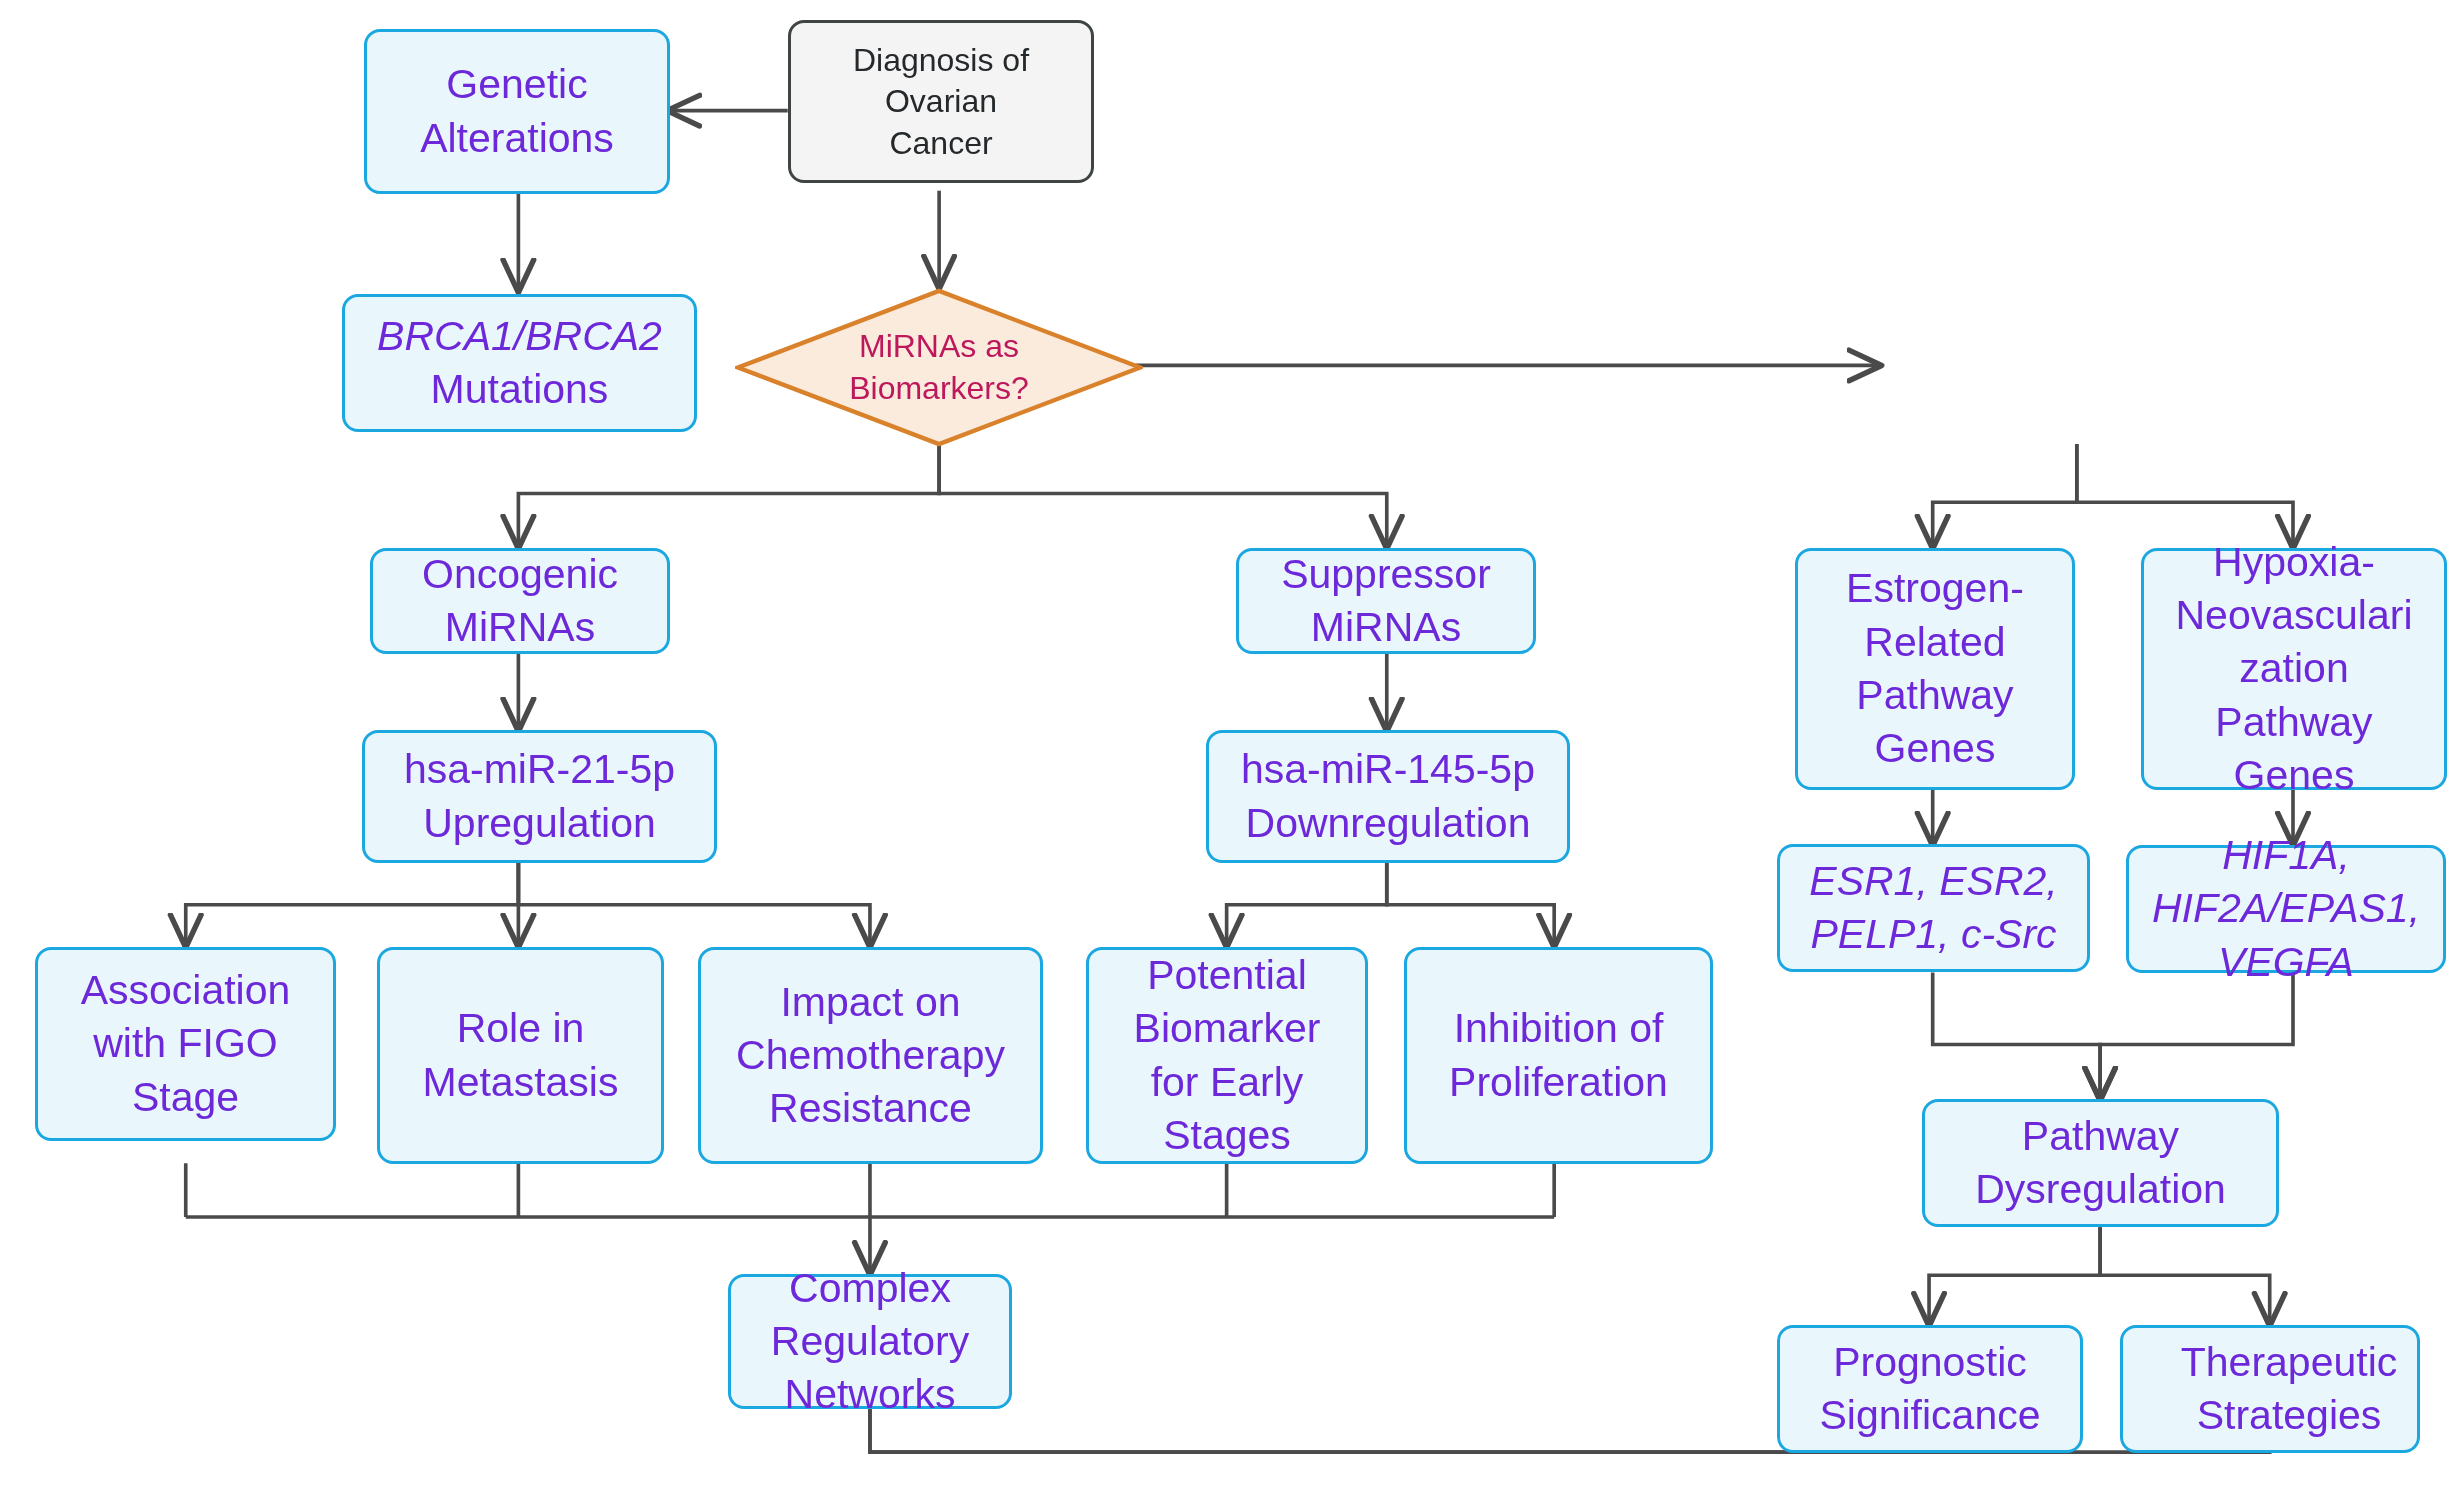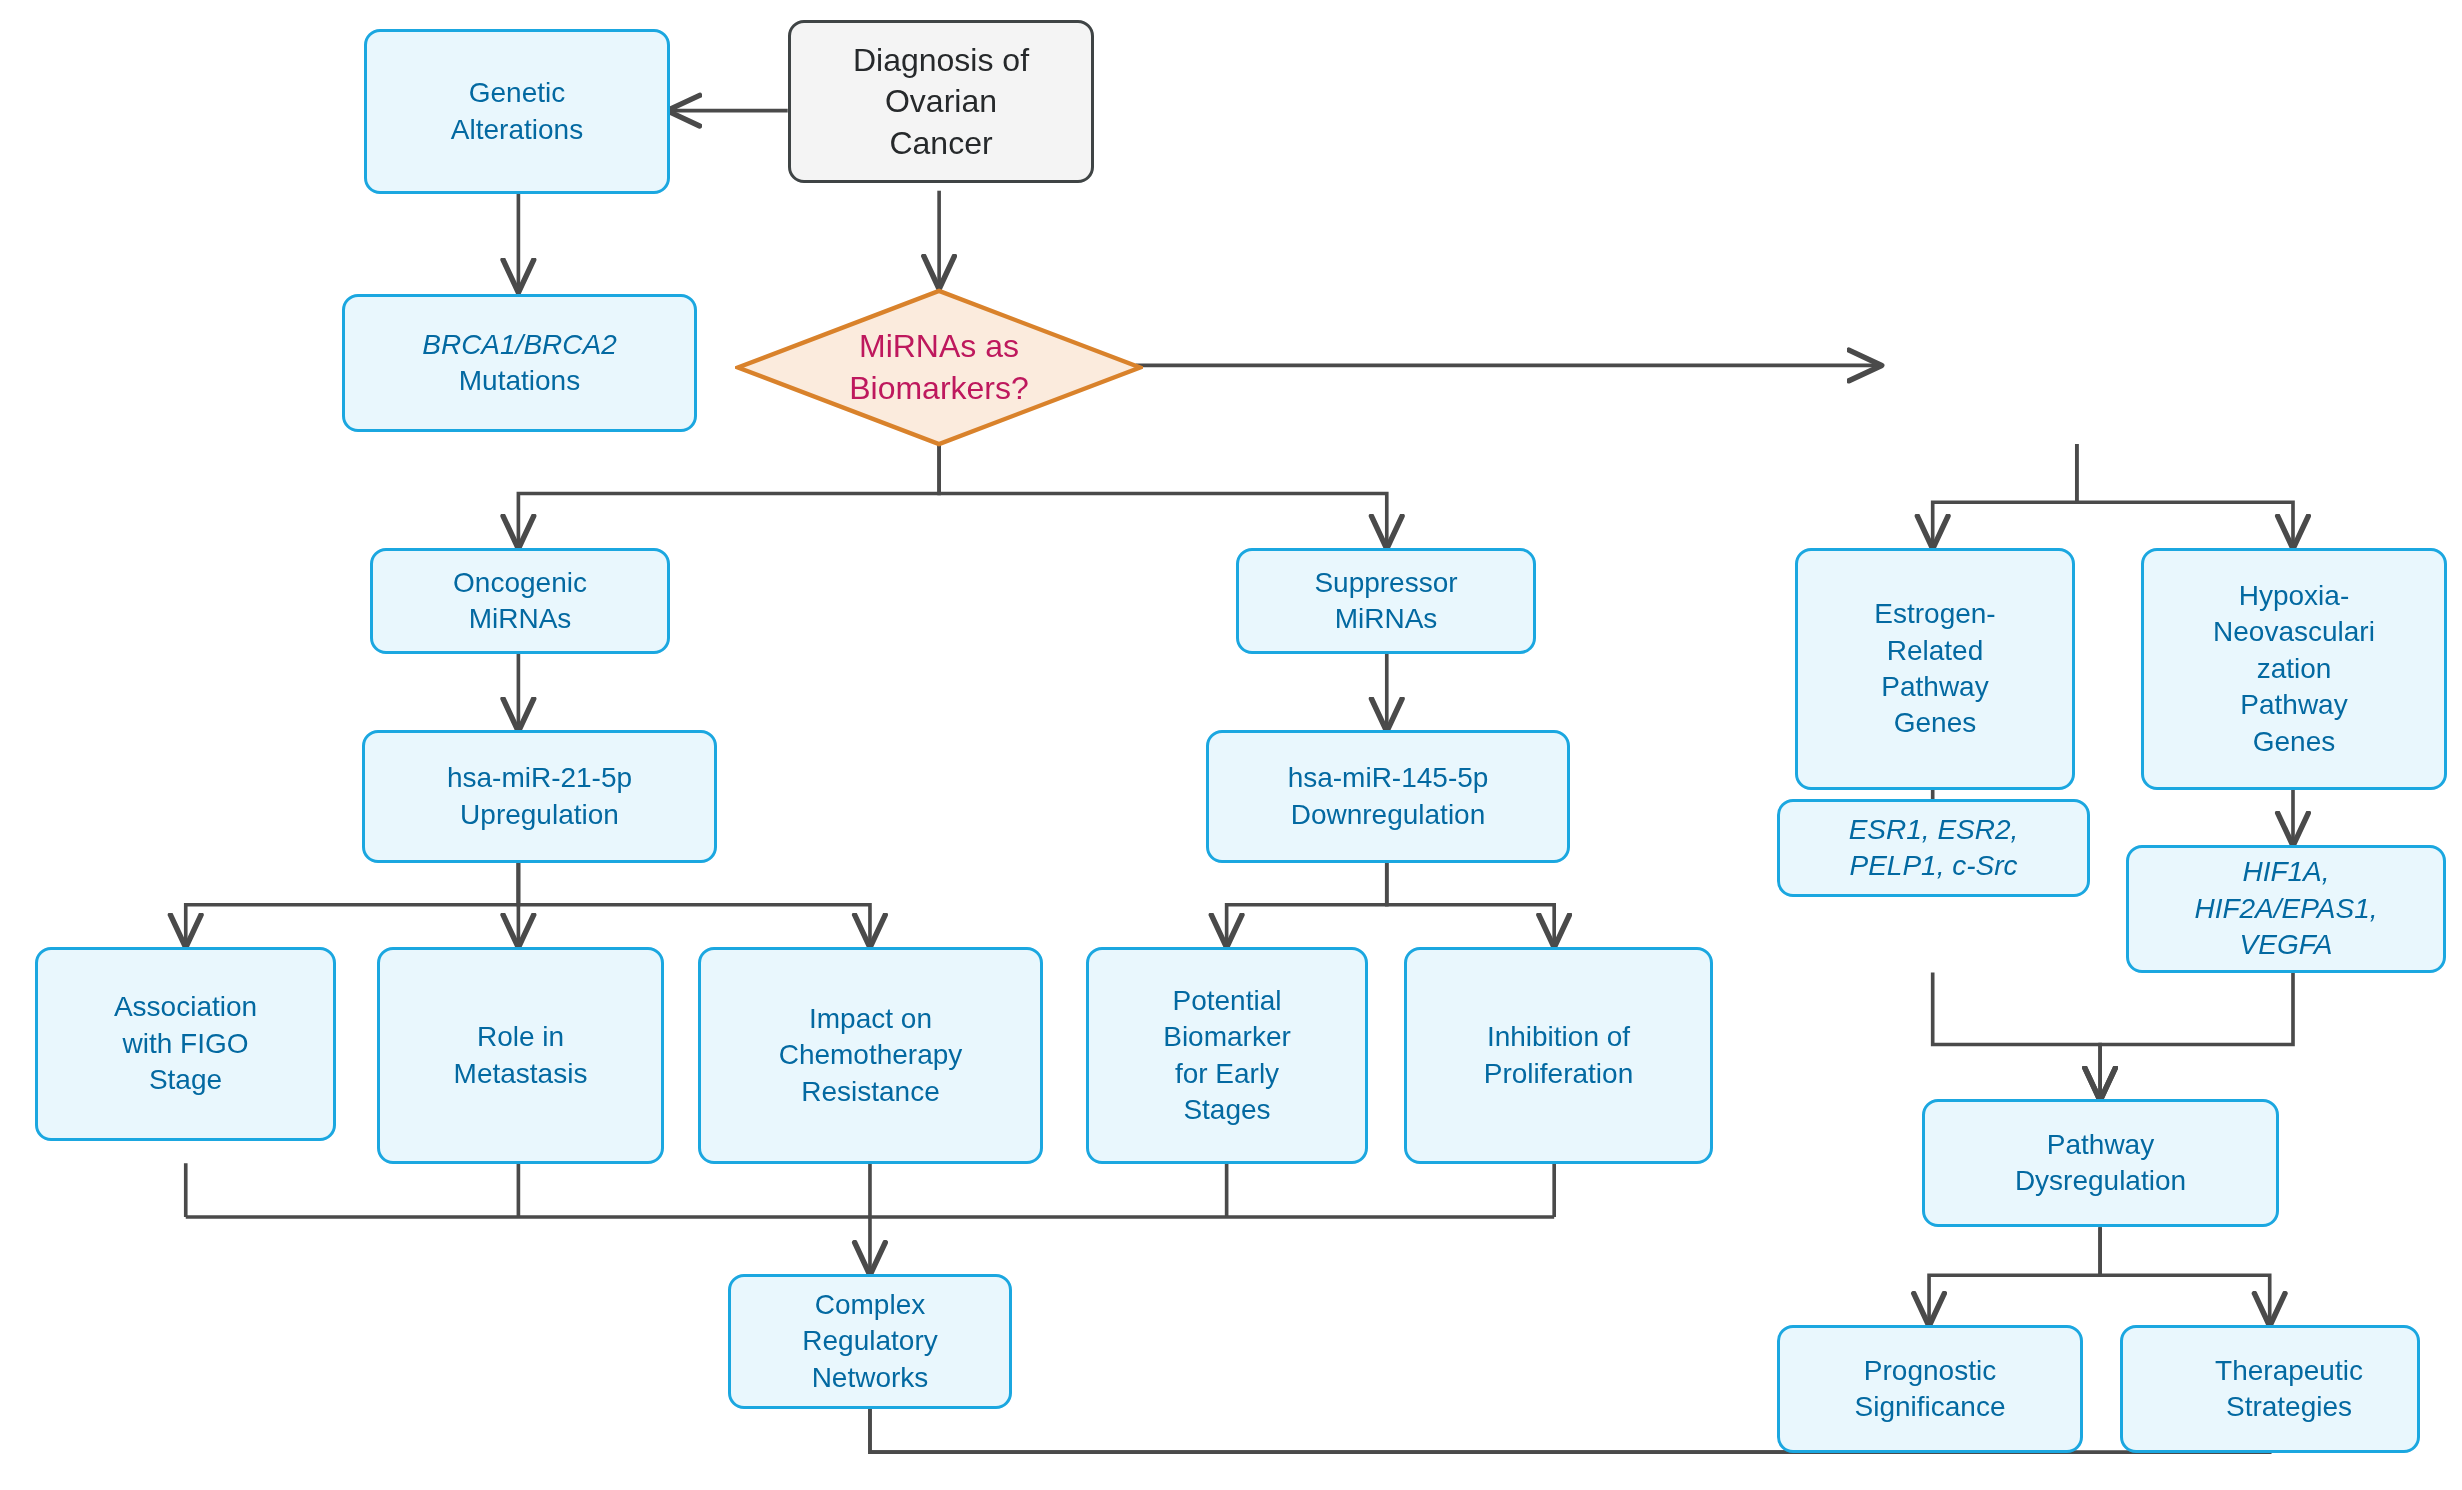--- a/index.html
+++ b/index.html
@@ -2,21 +2,21 @@
 <html style="font-size:11.6px"><head>
 <meta charset="utf-8">
 <style>
   html,body{margin:0;padding:0;background:#ffffff;}
   body{width:2462px;height:1490px;font-family:"Liberation Sans","DejaVu Sans",sans-serif;}
   #stage{position:relative;width:2462px;height:1490px;overflow:hidden;background:#fff;}
   svg.edges{position:absolute;left:0;top:0;width:2462px;height:1490px;}
   .node{position:absolute;box-sizing:border-box;display:flex;align-items:center;justify-content:center;text-align:center;}
   .node .lbl{display:block;width:100%;line-height:1.30;white-space:pre-line;}
   
-  .proc{background:#E9F7FD;border:3.6px solid #1BA7E0;border-radius:16px;color:#0369a1;font-size:28px;}
+  .proc{background:#E9F7FD;border:3.6px solid #1BA7E0;border-radius:16px;color:#6d28d9;font-size:41px;}
   
   .startn{background:#F4F4F4;border:3.6px solid #3F4445;border-radius:16px;color:#26292B;font-size:32px;}
   .gene{font-style:italic;}
   .mix i{font-style:italic;}
   
   .dia{position:absolute;}
   .dia .shape{position:absolute;left:0;top:0;width:100%;height:100%;}
   .dia .dtext{position:absolute;left:0;top:0;width:100%;height:100%;display:flex;align-items:center;justify-content:center;
       text-align:center;color:#be185d;font-size:32px;line-height:1.30;white-space:pre-line;}
 </style>
@@ -167,21 +167,21 @@
   </div>
 
   <div class="node proc" style="left:2141px;top:548px;width:306px;height:242px;">
     <span class="lbl">Hypoxia-
 Neovasculari
 zation
 Pathway
 Genes</span>
   </div>
 
-  <div class="node proc gene" style="left:1777px;top:799px;width:313px;height:98px;">
+  <div class="node proc gene" style="left:1777px;top:844px;width:313px;height:128px;">
     <span class="lbl">ESR1, ESR2,
 PELP1, c-Src</span>
   </div>
 
   <div class="node proc gene" style="left:2126px;top:845px;width:320px;height:128px;">
     <span class="lbl">HIF1A,
 HIF2A/EPAS1,
 VEGFA</span>
   </div>
 

